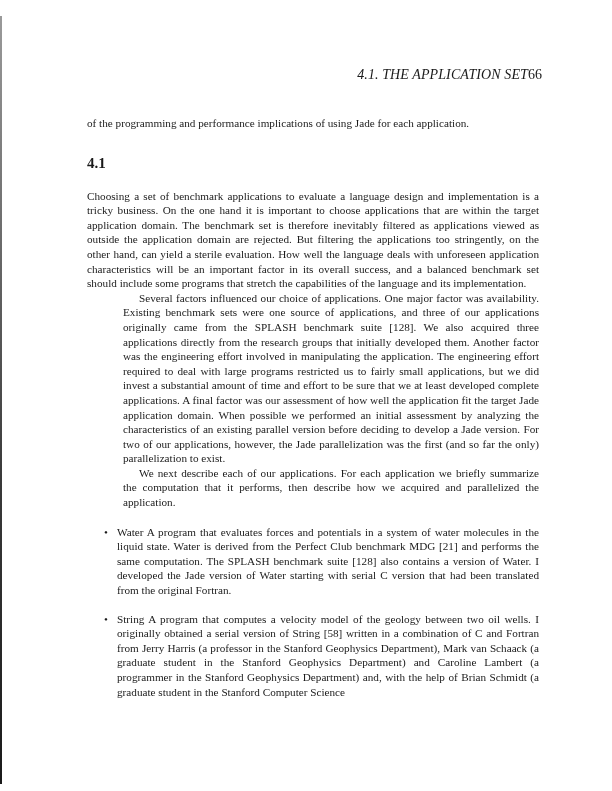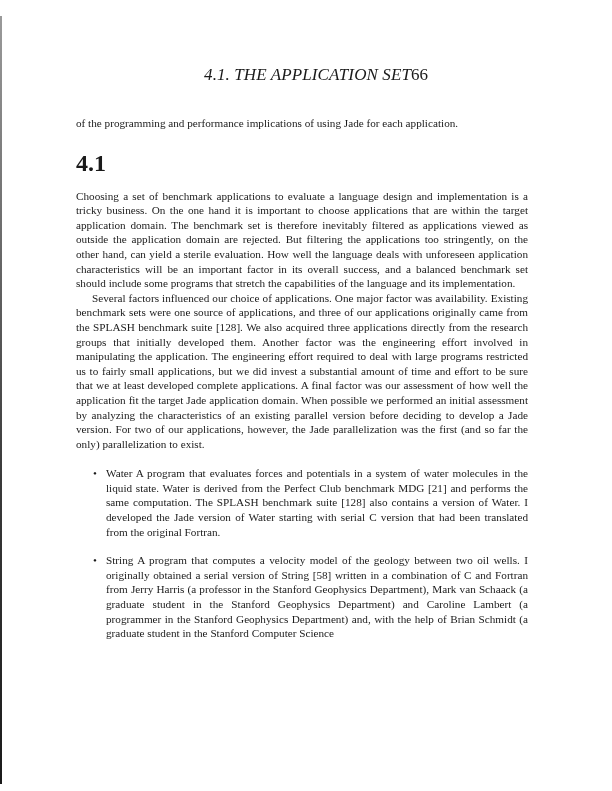--- a/index.html
+++ b/index.html
@@ -21,48 +21,49 @@
       top: 16px;
       width: 2px;
       height: 768px;
       background: linear-gradient(to bottom, #9a9a9a 0%, #6a6a6a 30%, #3a3a3a 60%, #1a1a1a 100%);
     }
     .running-head {
       position: absolute;
       top: 68px;
       left: 90px;
       width: 452px;
-      font-size: 17px;
+      font-size: 14px;
       line-height: 14px;
       display: flex;
-      justify-content: center;
+      justify-content: flex-end;
     }
     .running-head .title {
       font-style: italic;
       letter-spacing: 0.1px;
     }
     .content {
       position: absolute;
       top: 116px;
-      left: 76px;
+      left: 87px;
       width: 452px;
       font-size: 11.2px;
       line-height: 14.6px;
       text-align: justify;
     }
     .content p {
       margin: 0;
     }
     .content p.indent {
       text-indent: 16px;
+      margin-left: 36px;
     }
     .section-heading {
       font-family: "Liberation Serif", "DejaVu Serif", serif;
       font-weight: bold;
-      font-size: 24px;
+      font-size: 15px;
       line-height: 24px;
       margin: 20px 0 14px 0;
       display: flex;
       text-align: left;
     }
     .section-heading .num {
       width: 33px;
     }
     ul.apps {
       list-style: none;
@@ -94,20 +95,21 @@
 
 <div class="content">
   <p>of the programming and performance implications of using Jade for each application.</p>
 
   <h2 class="section-heading">
     <span class="num">4.1</span>
   </h2>
 
   <p>Choosing a set of benchmark applications to evaluate a language design and implementation is a tricky business.  On the one hand it is important to choose applications that are within the target application domain.  The benchmark set is therefore inevitably filtered as applications viewed as outside the application domain are rejected.  But filtering the applications too stringently, on the other hand, can yield a sterile evaluation.  How well the language deals with unforeseen application characteristics will be an important factor in its overall success, and a balanced benchmark set should include some programs that stretch the capabilities of the language and its implementation.</p>
   <p class="indent">Several factors influenced our choice of applications.  One major factor was availability. Existing benchmark sets were one source of applications, and three of our applications originally came from the SPLASH benchmark suite [128].  We also acquired three applications directly from the research groups that initially developed them.  Another factor was the engineering effort involved in manipulating the application.  The engineering effort required to deal with large programs restricted us to fairly small applications, but we did invest a substantial amount of time and effort to be sure that we at least developed complete applications.  A final factor was our assessment of how well the application fit the target Jade application domain.  When possible we performed an initial assessment by analyzing the characteristics of an existing parallel version before deciding to develop a Jade version. For two of our applications, however, the Jade parallelization was the first (and so far the only) parallelization to exist.</p>
+  <p class="indent">We next describe each of our applications.  For each application we briefly summarize the computation that it performs, then describe how we acquired and parallelized the application.</p>
 
   <ul class="apps">
     <li>
       <span class="bullet">•</span><span class="app-name">Water</span><span> A program that evaluates forces and potentials in a system of water molecules in the liquid state.  Water is derived from the Perfect Club benchmark MDG [21] and performs the same computation.  The SPLASH benchmark suite [128] also contains a version of Water.  I developed the Jade version of Water starting with serial C version that had been translated from the original Fortran.</span>
     </li>
     <li>
       <span class="bullet">•</span><span class="app-name">String</span><span> A program that computes a velocity model of the geology between two oil wells.  I originally obtained a serial version of String [58] written in a combination of C and Fortran from Jerry Harris (a professor in the Stanford Geophysics Department), Mark van Schaack (a graduate student in the Stanford Geophysics Department) and Caroline Lambert (a programmer in the Stanford Geophysics Department) and, with the help of Brian Schmidt (a graduate student in the Stanford Computer Science</span>
     </li>
   </ul>
 </div>

